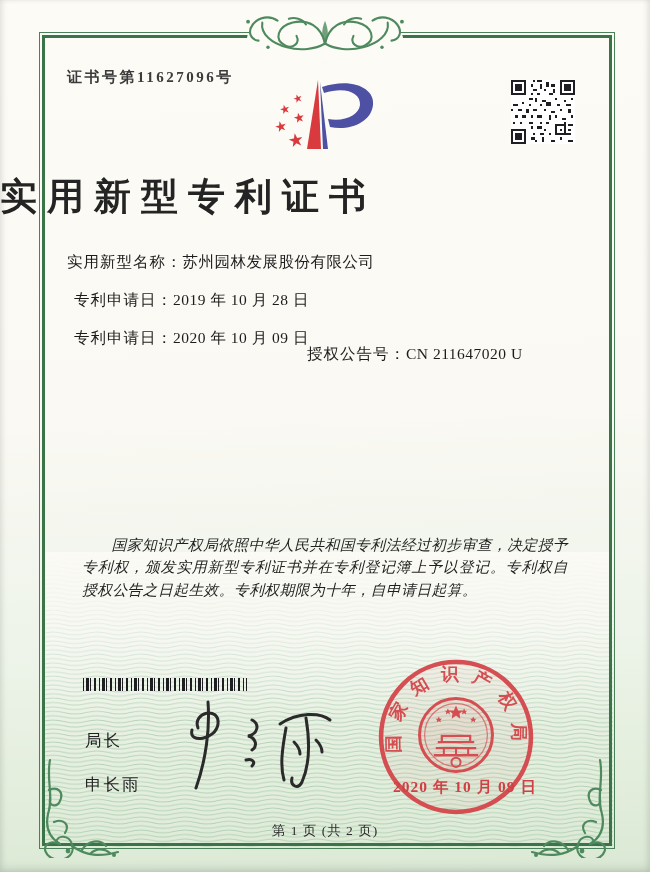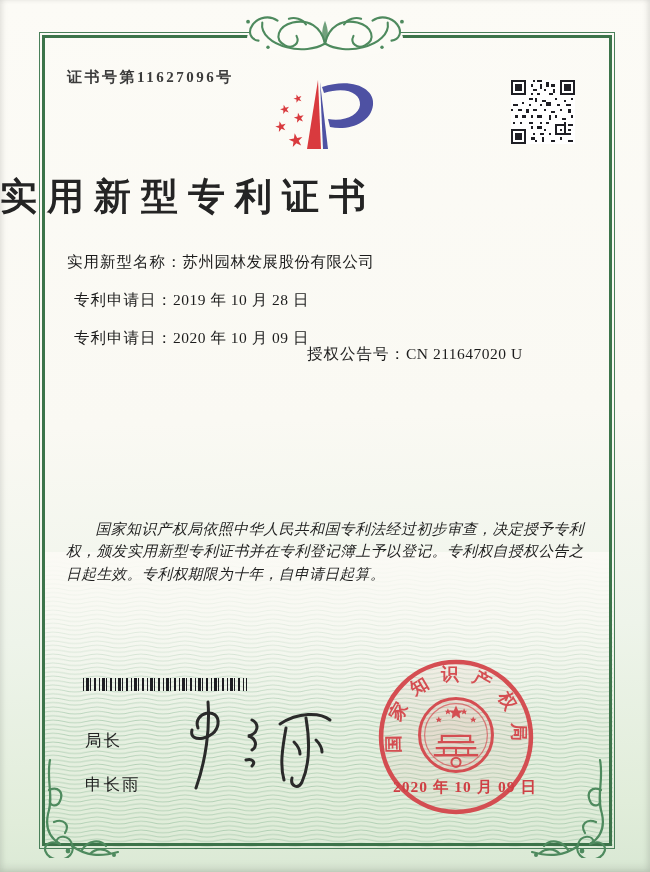--- a/index.html
+++ b/index.html
@@ -26,21 +26,21 @@
   .qr{position:absolute;left:511px;top:80px;width:64px;height:64px;}
   .title{position:absolute;left:0;right:0;top:172px;text-align:left;font-size:37px;font-weight:bold;
     letter-spacing:10px;color:#242424;}
   .fields{position:absolute;left:67px;right:60px;top:250px;font-size:15.5px;color:#1c1c1c;}
   .field-row{height:38px;line-height:24px;white-space:nowrap;position:relative;}
   .lbl{display:inline-block;min-width:106px;white-space:pre;letter-spacing:1px;text-align:right;}
   .val{letter-spacing:.5px;}
   .grant-right{position:absolute;left:240px;top:0;margin-top:16px;}
   .paras{position:absolute;left:66px;right:66px;top:518px;font-size:14.8px;line-height:22.4px;
     text-align:justify;font-style:italic;color:#1f1f1f;letter-spacing:.4px;}
-  .paras p{margin:0;text-indent:2em;}
+  .paras p{margin:16px;text-indent:2em;}
   .barcode{position:absolute;left:83px;top:678px;width:164px;height:13px;
     background:repeating-linear-gradient(90deg,#1d1d22 0 1.5px,transparent 1.5px 3px,#1d1d22 3px 6px,transparent 6px 7.5px,#1d1d22 7.5px 8.5px,transparent 8.5px 11.5px,#1d1d22 11.5px 13px,transparent 13px 16px);}
   .signer{position:absolute;left:85px;top:726px;font-size:16.5px;color:#232323;letter-spacing:2px;}
   .signer div{height:44px;line-height:30px;}
   .signature{position:absolute;left:168px;top:694px;width:170px;height:102px;}
   .seal{position:absolute;left:375px;top:656px;width:162px;height:162px;opacity:.95;}
   .seal-date{position:absolute;left:393px;top:777px;font-size:15.5px;font-weight:bold;color:#cf3f44;letter-spacing:1px;}
   .footer{position:absolute;left:0;right:0;top:822px;text-align:center;font-size:13.5px;color:#2e2e2e;letter-spacing:1px;}
   .green-stroke{stroke:#4e8a5e;fill:none;stroke-width:2.2;stroke-linecap:round;}
 </style>
@@ -199,14 +199,15 @@
       <path d="M66,84 v-5 h28 v5" stroke-width="2.2"></path>
       <path d="M62,85 h36" stroke-width="2.2"></path>
       <path d="M60,91 h40" stroke-width="2.2"></path>
       <path d="M68,91 v6 M80,91 v6 M92,91 v6" stroke-width="2"></path>
       <path d="M58,98 h44" stroke-width="2.6"></path>
       <circle cx="80" cy="105" r="4.5" stroke-width="2"></circle>
     </g>
   </svg>
   <div class="seal-date">2020 年 10 月 09 日</div>
 
+  <div class="footer">第 1 页 (共 2 页)</div>
 
 </div>
 
 </body></html>

